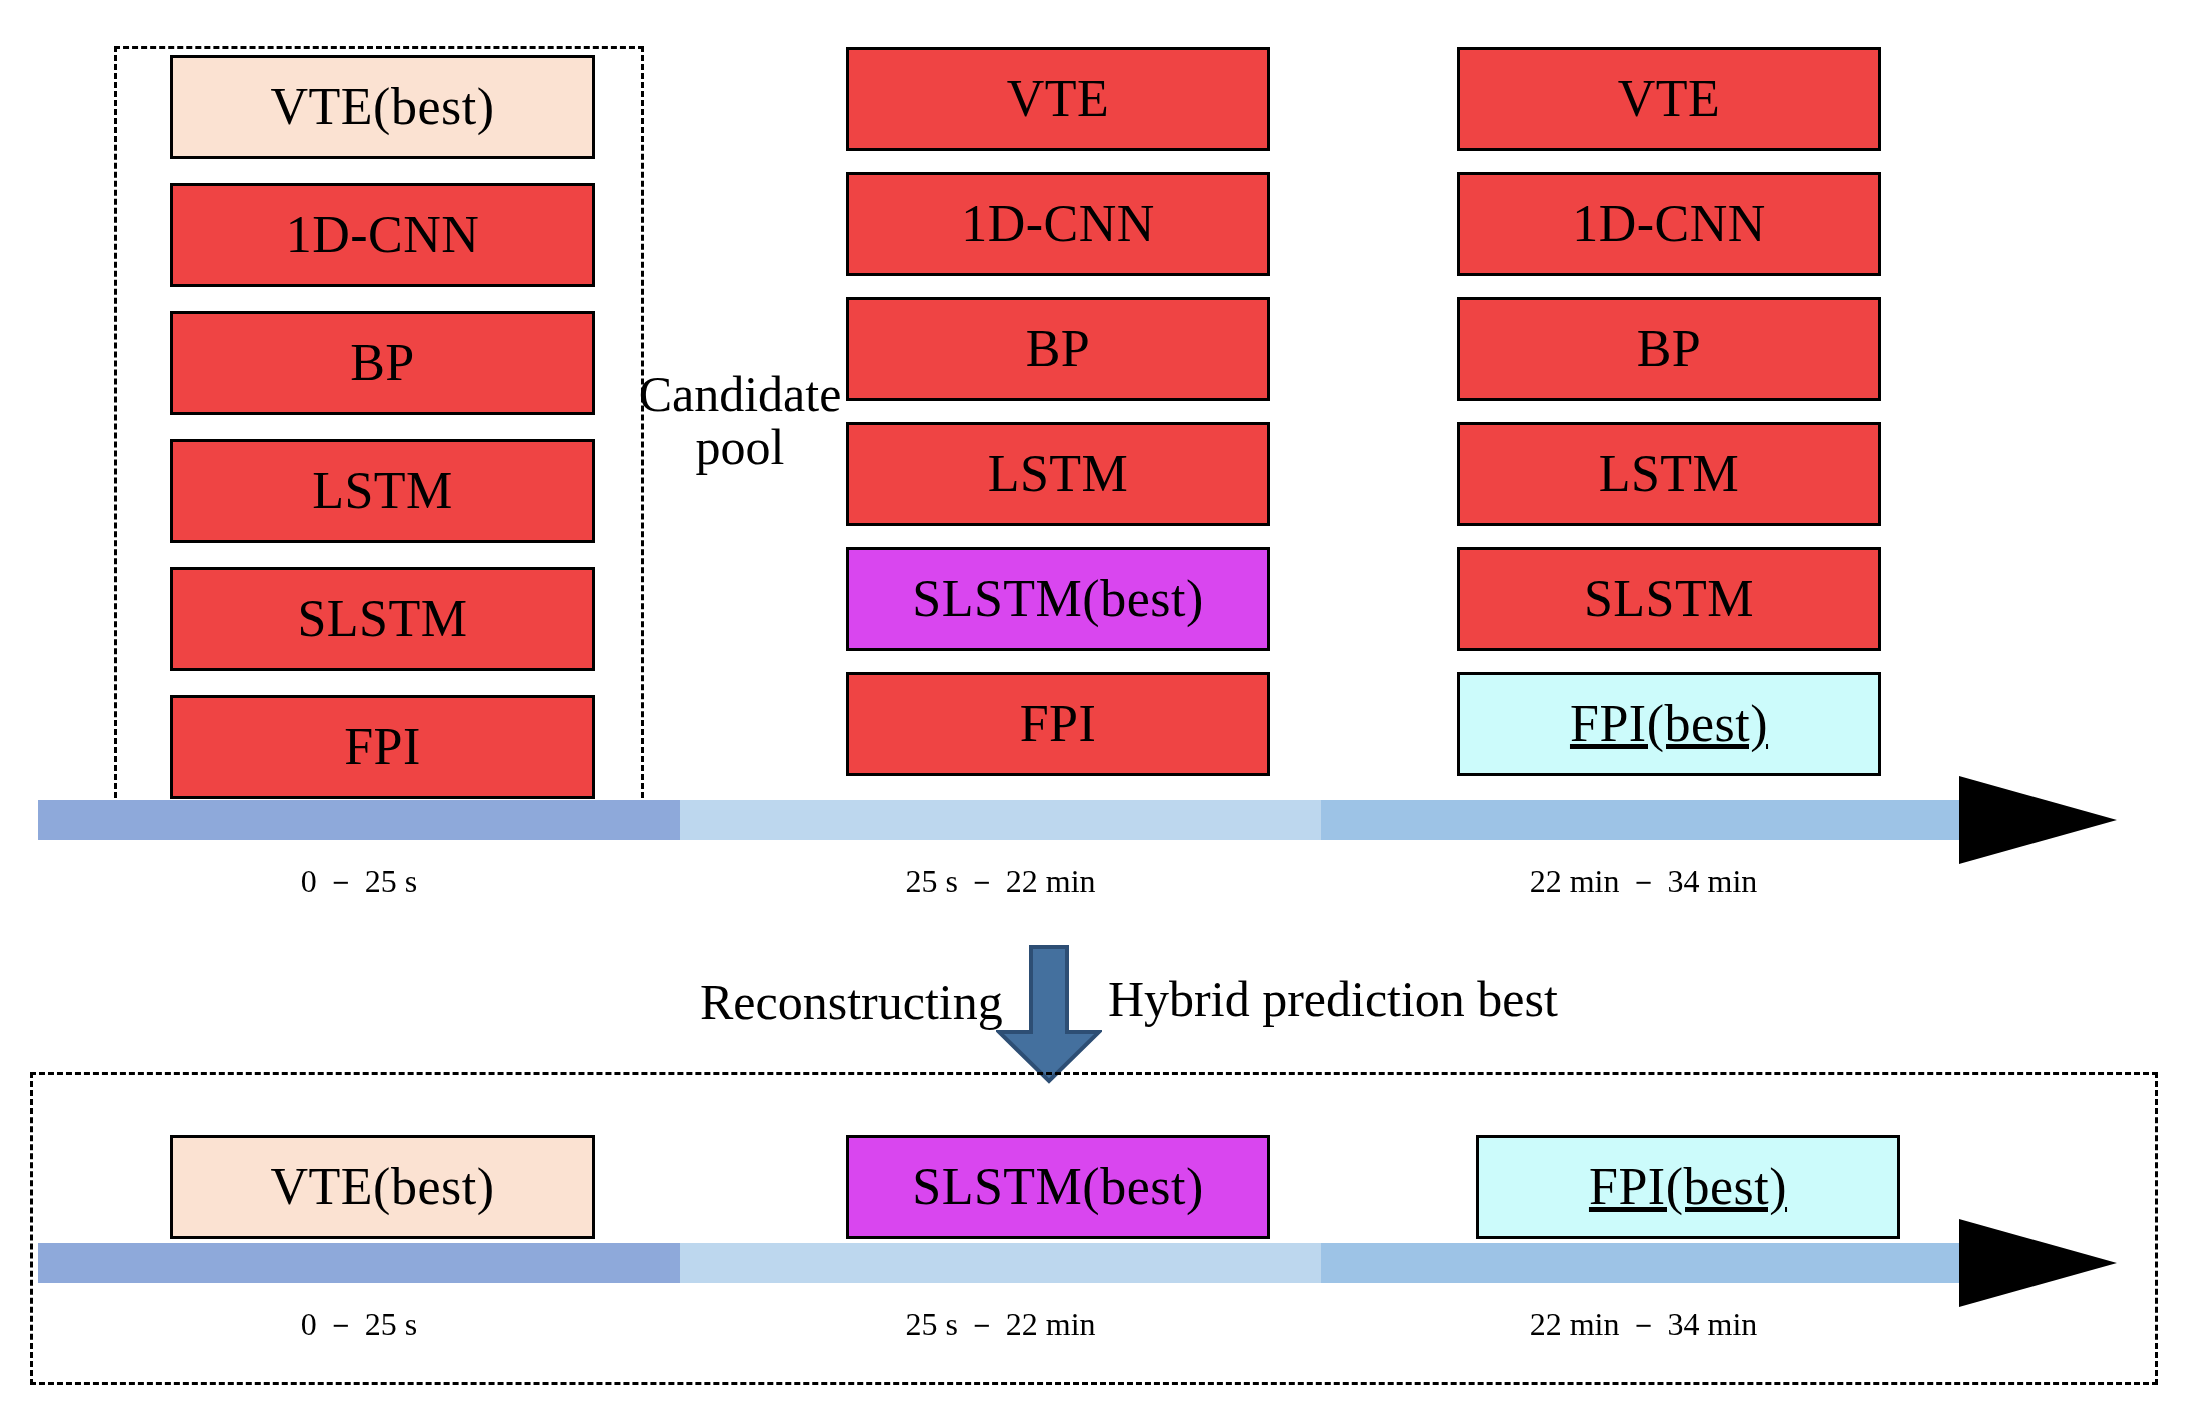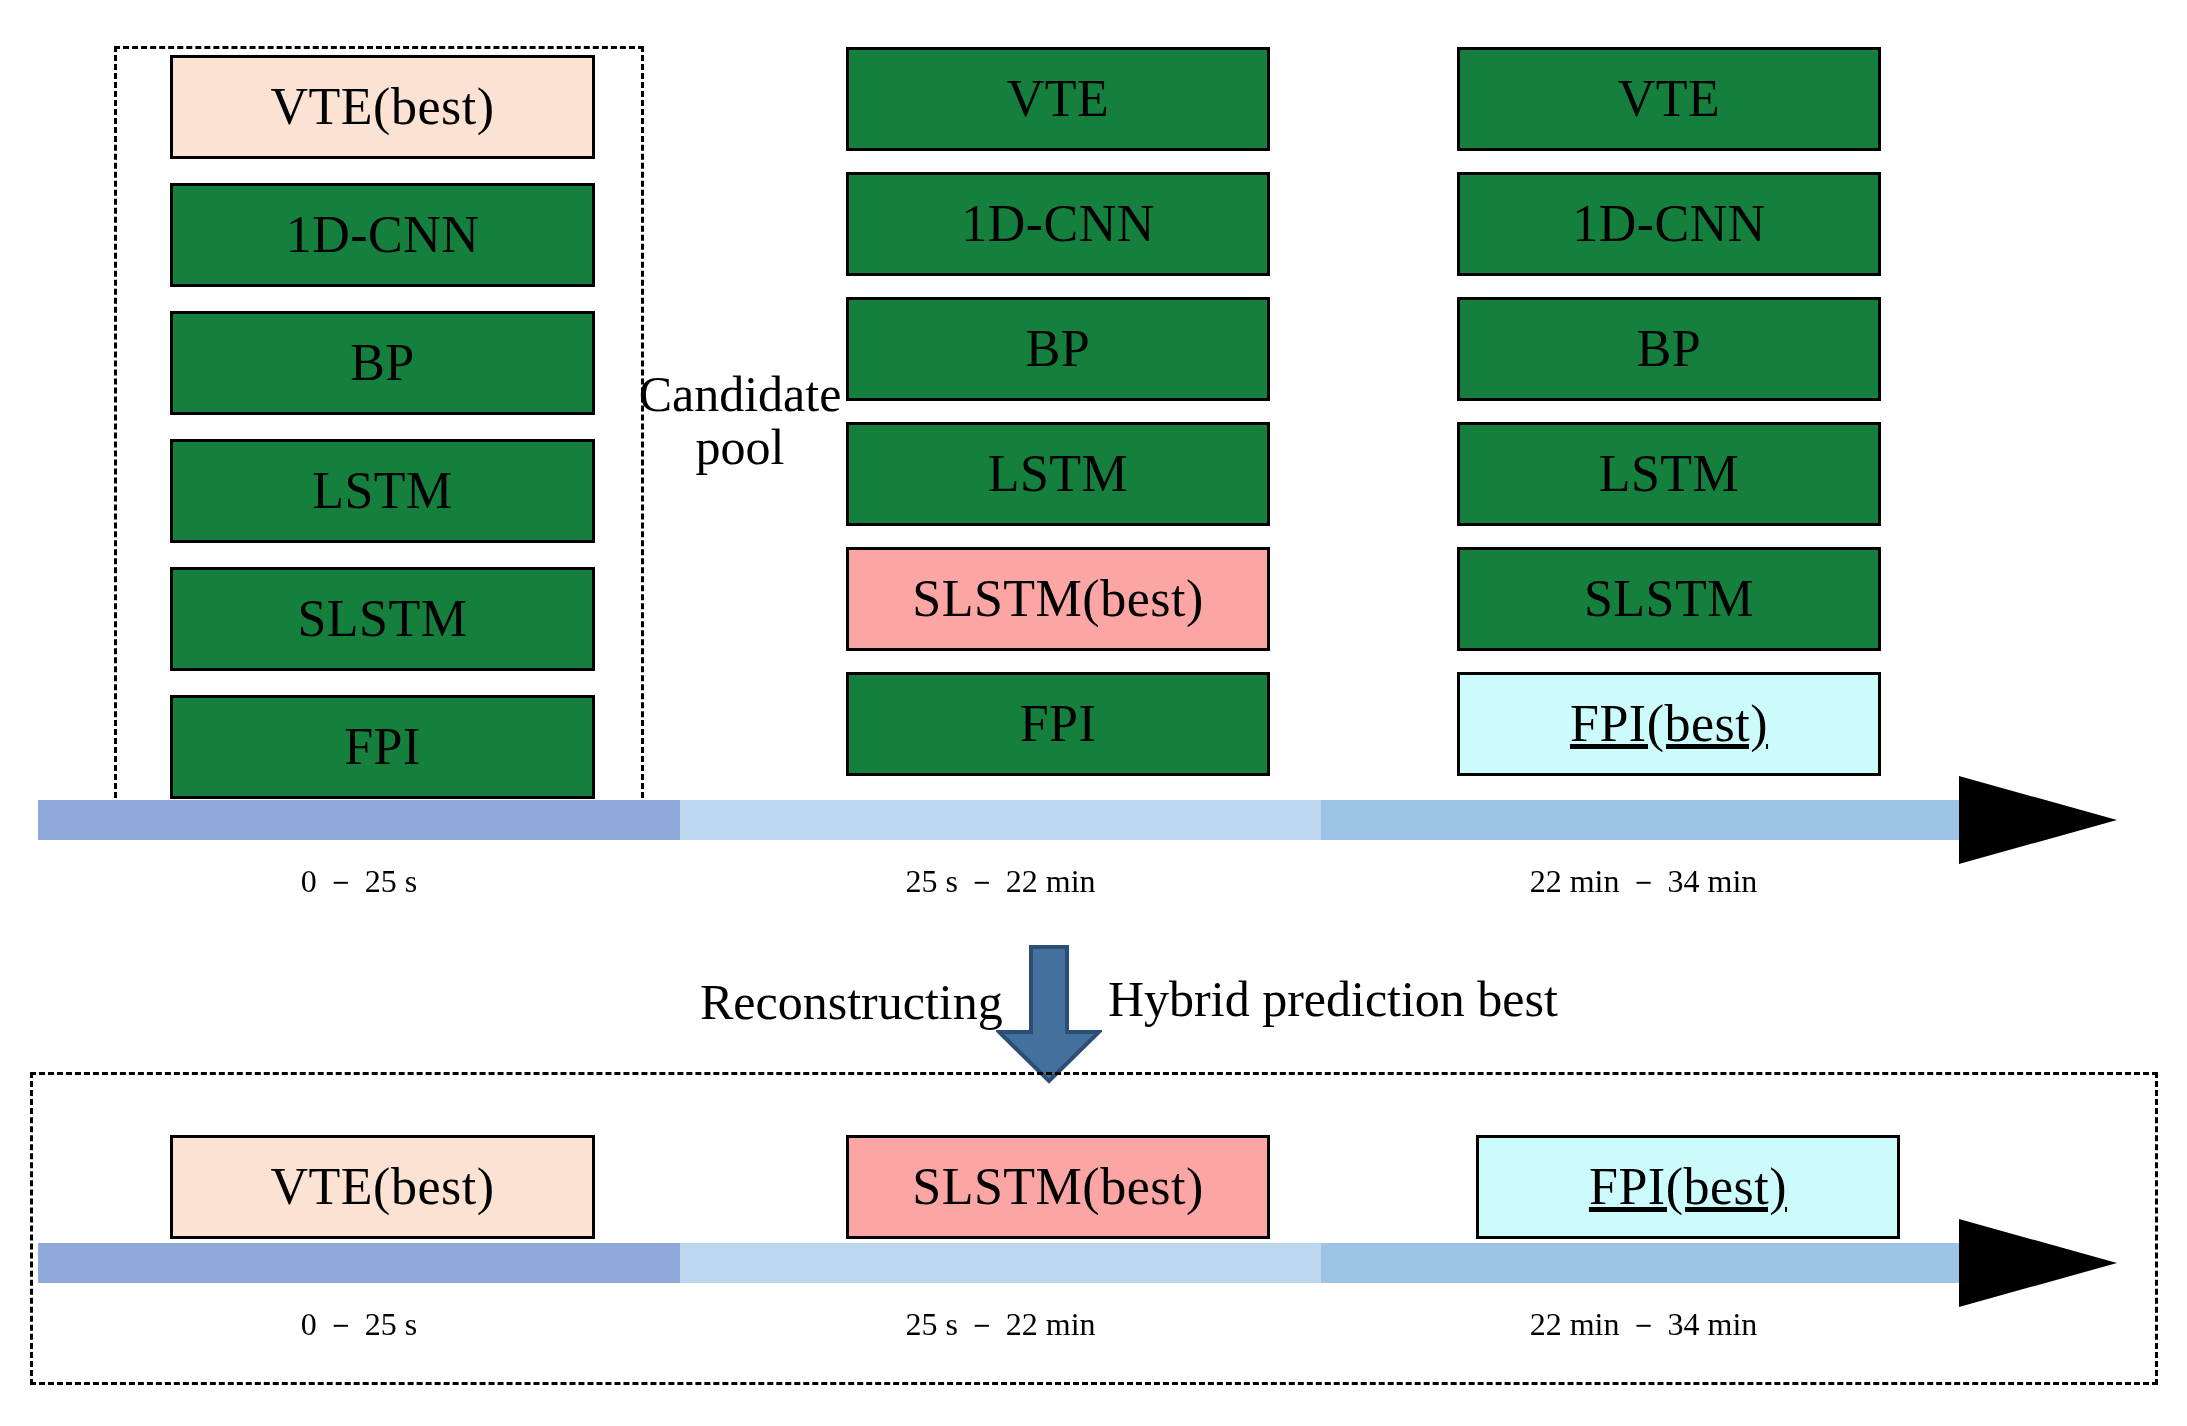--- a/index.html
+++ b/index.html
@@ -6,27 +6,27 @@
   body{
     width:2187px;height:1426px;position:relative;overflow:hidden;
     font-family:"Liberation Serif","DejaVu Serif",serif;
     color:#000000;
   }
   .stage{position:absolute;left:0;top:0;width:2187px;height:1426px;}
 
   
   .mbox{
     position:absolute;box-sizing:border-box;
-    border:3px solid #000000;background:#15803d;
+    border:3px solid #000000;background:#ef4444;
     display:flex;align-items:center;justify-content:center;
     font-size:52px;line-height:1;letter-spacing:.5px;
     white-space:nowrap;
   }
   .mbox.fill-peach{background:#fbe2d2;}
-  .mbox.fill-green{background:#fca5a5;}
+  .mbox.fill-green{background:#d946ef;}
   .mbox.fill-cyan{background:#ccfbfb;text-decoration:underline;}
 
   
   .dashed{
     position:absolute;box-sizing:border-box;
     border:3px dashed #000000;background:transparent;
   }
 
   
   .tl-seg{position:absolute;box-sizing:border-box;}

